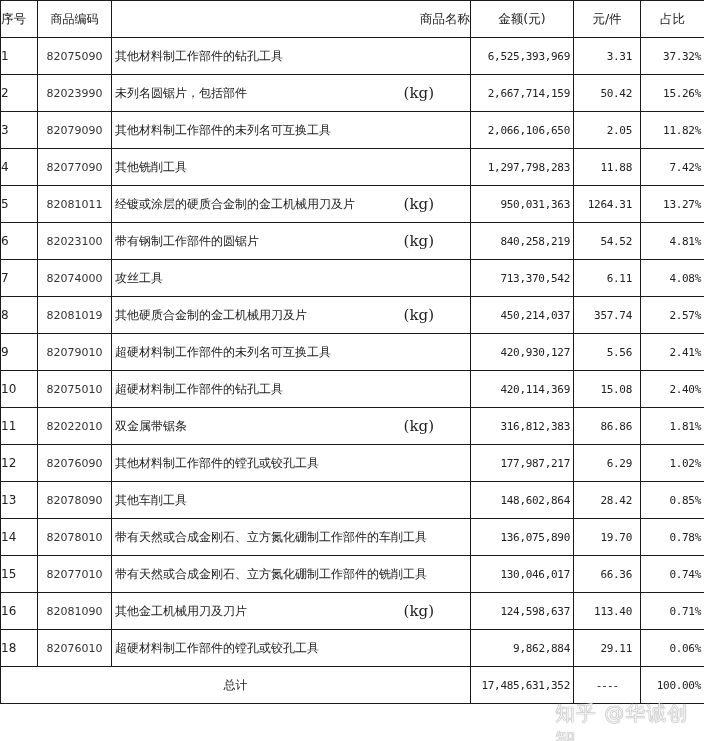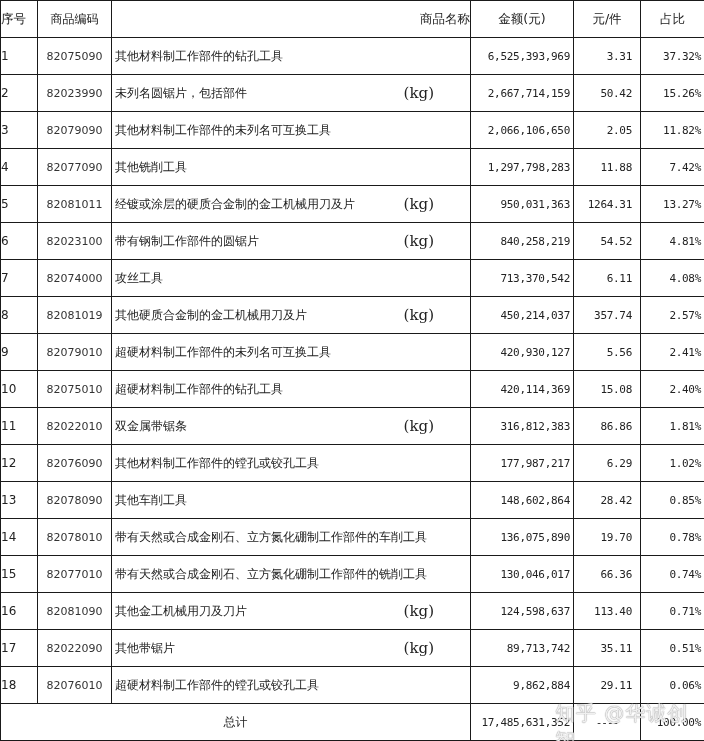--- a/index.html
+++ b/index.html
@@ -229,31 +229,20 @@
     <td class="c-code">82081090</td>
     <td class="c-name">
       <span>其他金工机械用刀及刀片</span>
       <span class="unit">(kg)</span>
     </td>
     <td class="c-amt">124,598,637</td>
     <td class="c-unit">113.40</td>
     <td class="c-pct">0.71%</td>
   </tr>
 
-  <tr>
-    <td class="c-idx">17</td>
-    <td class="c-code">82022090</td>
-    <td class="c-name">
-      <span>其他带锯片</span>
-      <span class="unit">(kg)</span>
-    </td>
-    <td class="c-amt">89,713,742</td>
-    <td class="c-unit">35.11</td>
-    <td class="c-pct">0.51%</td>
-  </tr>
 
   <tr>
     <td class="c-idx">18</td>
     <td class="c-code">82076010</td>
     <td class="c-name">
       <span>超硬材料制工作部件的镗孔或铰孔工具</span>
       <span class="unit"></span>
     </td>
     <td class="c-amt">9,862,884</td>
     <td class="c-unit">29.11</td>

